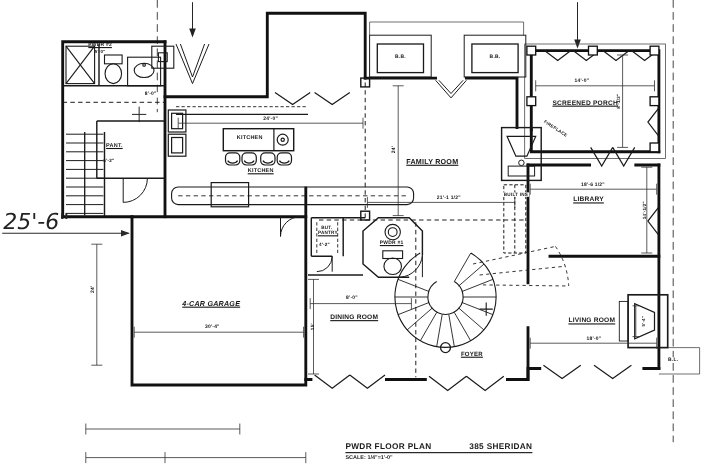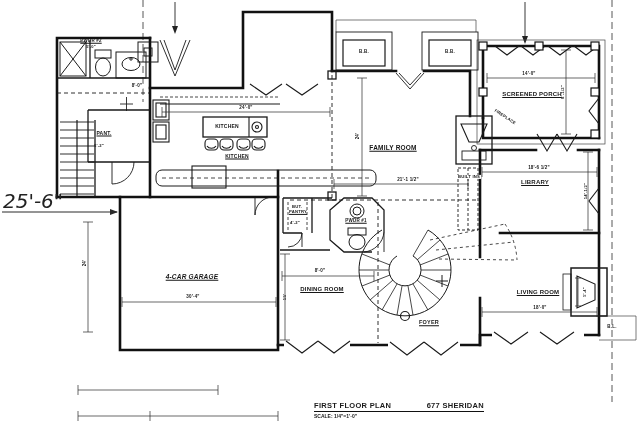--- a/index.html
+++ b/index.html
@@ -268,19 +268,19 @@
   <div class="lbl dim rot" style="left:85px;top:263px;font-size:4.5px;">24'</div>
 
   <div class="lbl" style="left:297px;top:207px;font-size:4.2px;">BUT.</div>
   <div class="lbl room" style="left:298px;top:212px;font-size:4.2px;">PANTRY</div>
   <div class="lbl dim" style="left:295px;top:223px;font-size:4.2px;">4'-2"</div>
 
   <div class="lbl room bg" style="left:356px;top:221px;font-size:4.5px;">PWDR #1</div>
 
   <div class="titleblock">
     <div class="titlerow">
-      <span>FIRST FLOOR PLAN</span>
-      <span>677 SHERIDAN</span>
+      <span>PWDR FLOOR PLAN</span>
+      <span>385 SHERIDAN</span>
     </div>
     <div class="scale">SCALE: 1/4"=1'-0"</div>
   </div>
 
 </div>
 
 </body></html>

